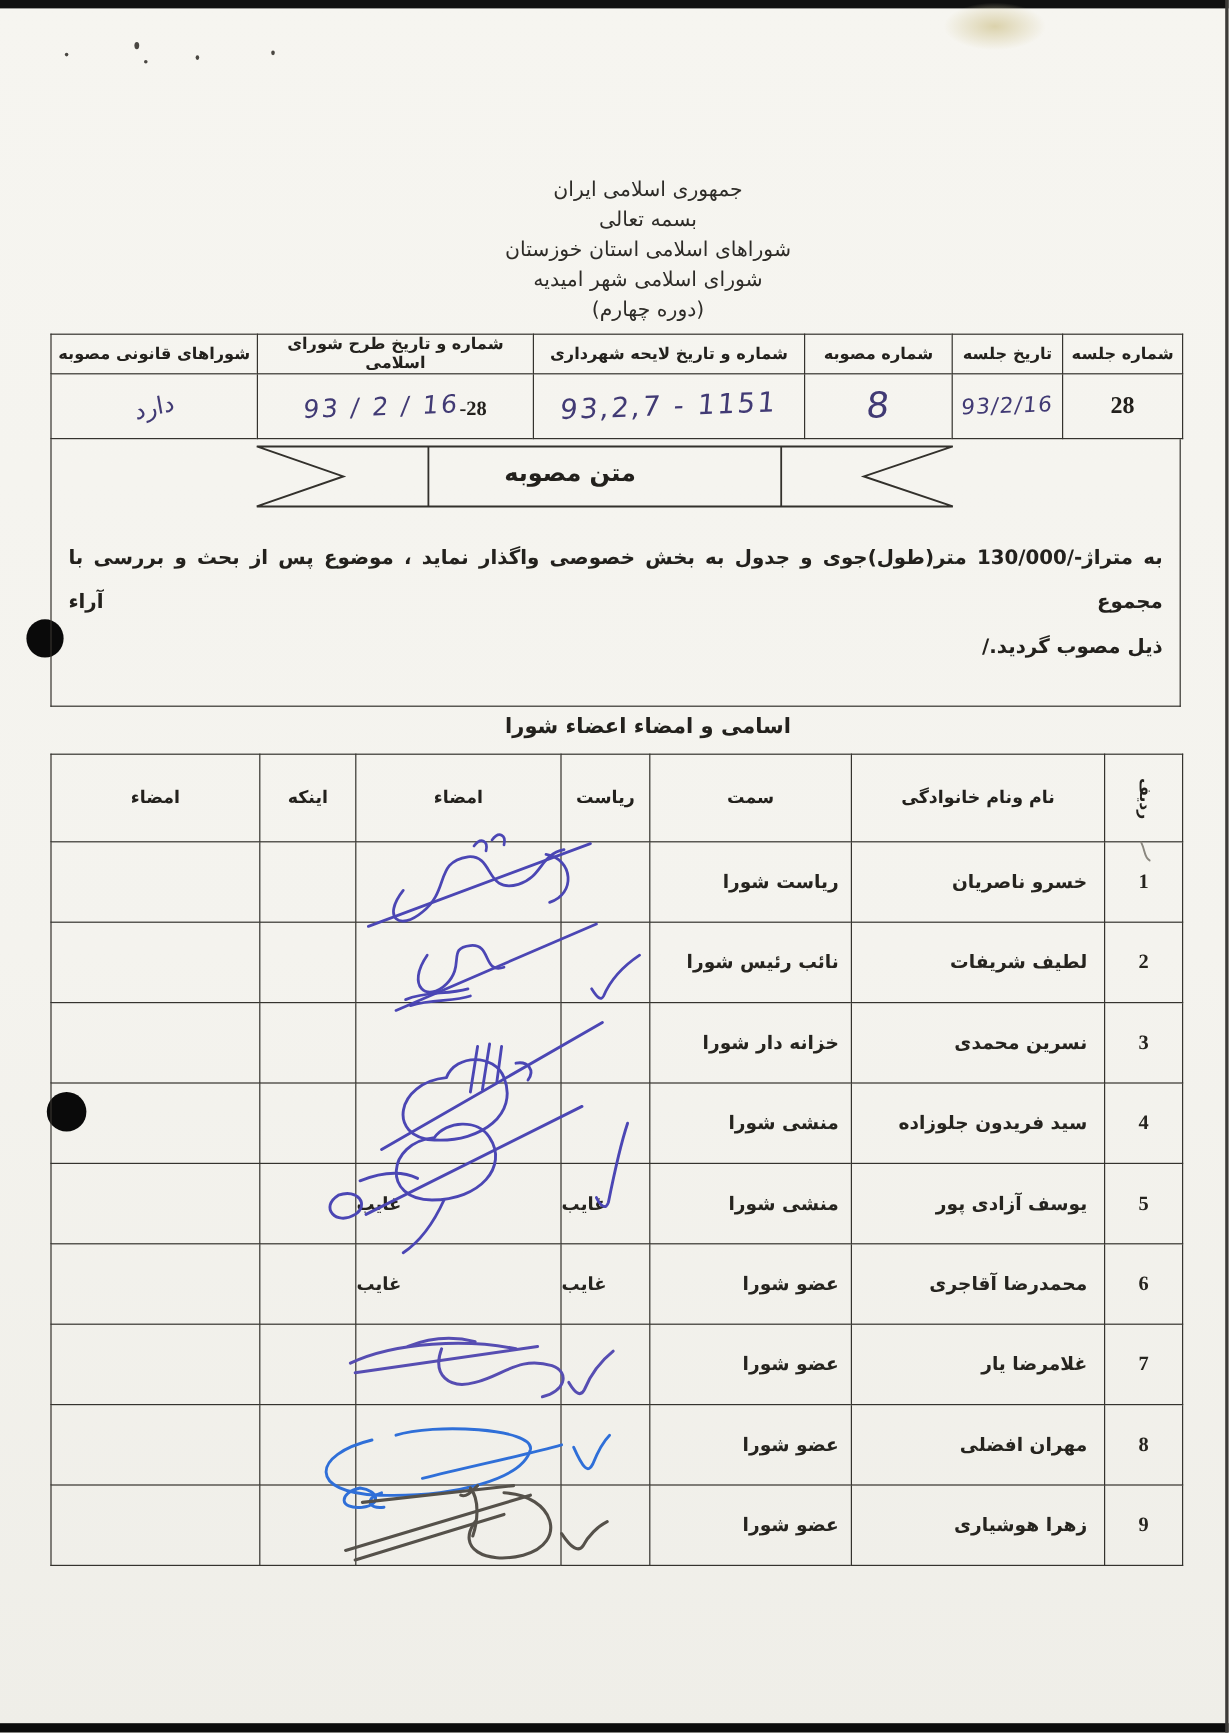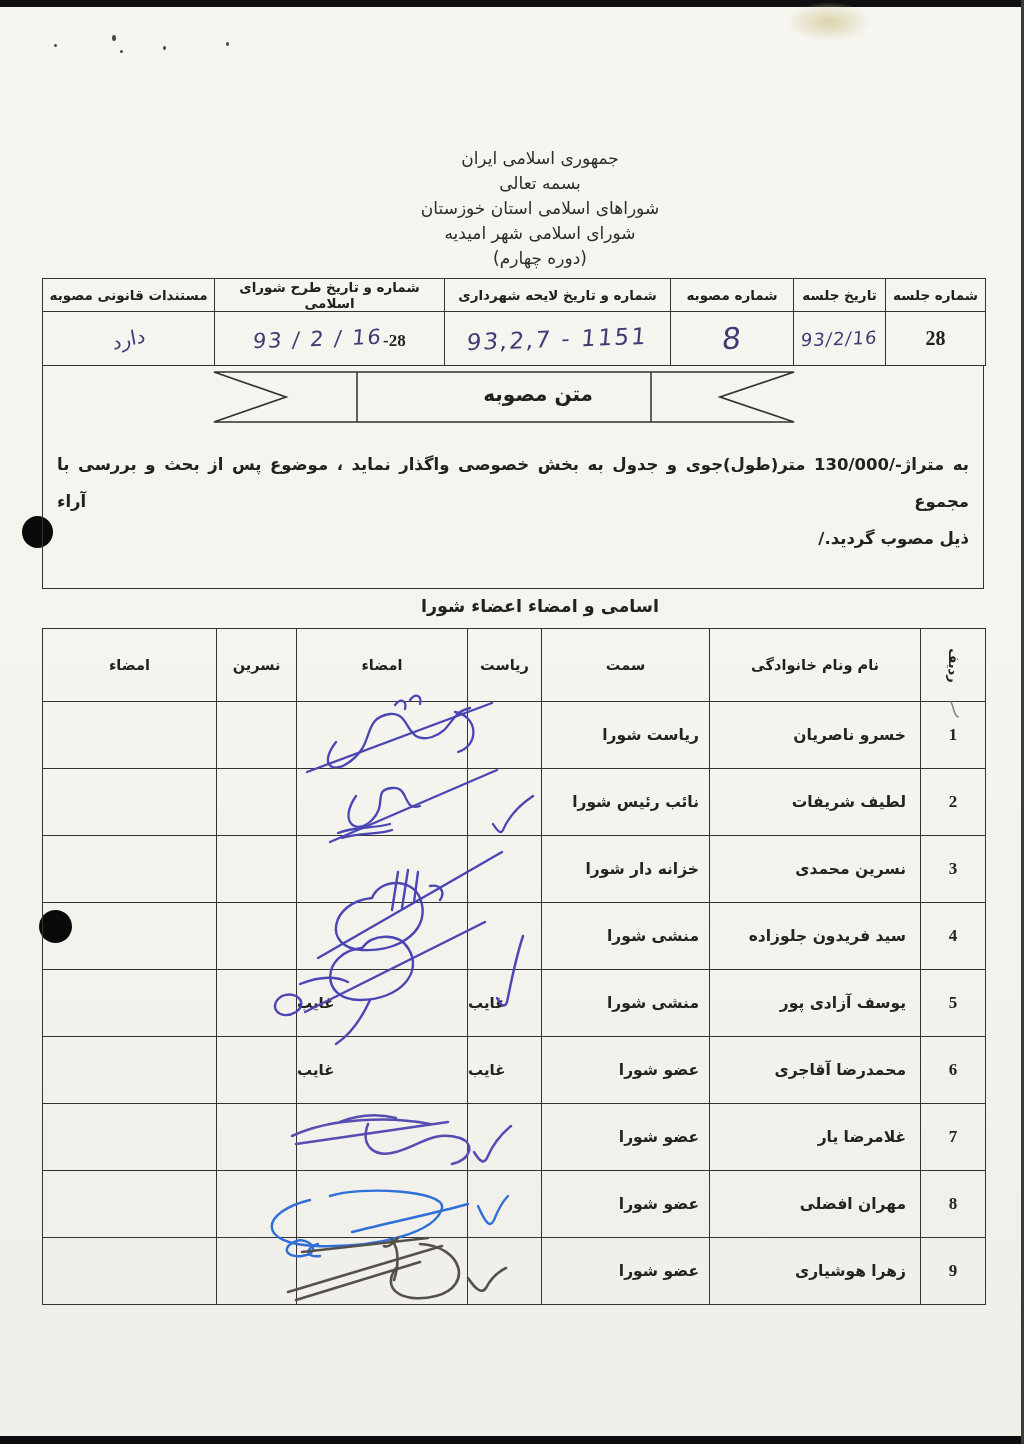--- a/index.html
+++ b/index.html
@@ -30,21 +30,21 @@
   .printed-num{font-family:"Liberation Serif",serif;font-weight:bold;font-size:20px;color:#23211d;}
   .hand{font-family:"DejaVu Sans",sans-serif;color:#413a74;display:inline-block;
     transform:skewX(-7deg) rotate(-2deg);font-size:21px;letter-spacing:2px;}
   .hand.big{font-size:30px;letter-spacing:0;}
   .hand.fa{font-size:20px;letter-spacing:0;transform:skewX(-4deg) rotate(-14deg);}
   .ltr{direction:ltr;unicode-bidi:bidi-override;}
   
   .body-box{position:absolute;left:42px;top:366px;width:940px;height:222px;
     border:1.6px solid #35332e;border-top:none;}
   .ribbon-wrap{position:absolute;left:169px;top:2px;width:584px;height:58px;}
-  .ribbon-label{position:absolute;left:145px;top:14px;width:236px;
+  .ribbon-label{position:absolute;left:145px;top:14px;width:236px;text-align:center;
     font-weight:bold;font-size:20px;direction:rtl;color:#23211d;}
   .res-text{position:absolute;right:14px;left:14px;top:80px;direction:rtl;
     font-weight:bold;font-size:16.5px;line-height:37px;color:#23211d;}
   .res-line{display:block;text-align:justify;text-align-last:justify;}
   .res-line.last{text-align:right;text-align-last:right;}
   
   .members-title{position:absolute;left:280px;top:596px;width:520px;text-align:center;
     font-weight:bold;font-size:17.5px;direction:rtl;color:#23211d;}
   .t2{left:42px;top:628px;width:943px;}
   .t2 th{height:72px;font-size:14.5px;font-weight:bold;color:#23211d;}
@@ -91,21 +91,21 @@
         <col style="width:230px">
         <col style="width:172px">
     </colgroup>
     <tbody>
         <tr>
       <th>شماره جلسه</th>
       <th>تاریخ جلسه</th>
       <th>شماره مصوبه</th>
       <th>شماره و تاریخ لایحه شهرداری</th>
       <th>شماره و تاریخ طرح شورای اسلامی</th>
-      <th>مستندات قانونی مصوبه</th>
+      <th>شوراهای قانونی مصوبه</th>
     </tr>
     <tr>
       <td>
         <span class="printed-num">28</span>
       </td>
       <td>
         <span class="hand ltr" style="font-size:18px;letter-spacing:1px;">93/2/16</span>
       </td>
       <td>
         <span class="hand big">8</span>
@@ -150,21 +150,21 @@
         <col style="width:80px">
         <col style="width:174px">
     </colgroup>
     <tbody>
         <tr>
       <th><span class="rot">ردیف</span></th>
       <th>نام ونام خانوادگی</th>
       <th>سمت</th>
       <th>ریاست</th>
       <th>امضاء</th>
-      <th>نسرین</th>
+      <th>اینکه</th>
       <th>امضاء</th>
     </tr>
 
     <tr>
       <td class="cell-no">1</td>
       <td class="cell-name">خسرو ناصریان</td>
       <td class="cell-pos">ریاست شورا</td>
       <td class="cell-mid"></td>
       <td class="cell-mid"></td>
       <td class="cell-mid"></td>

